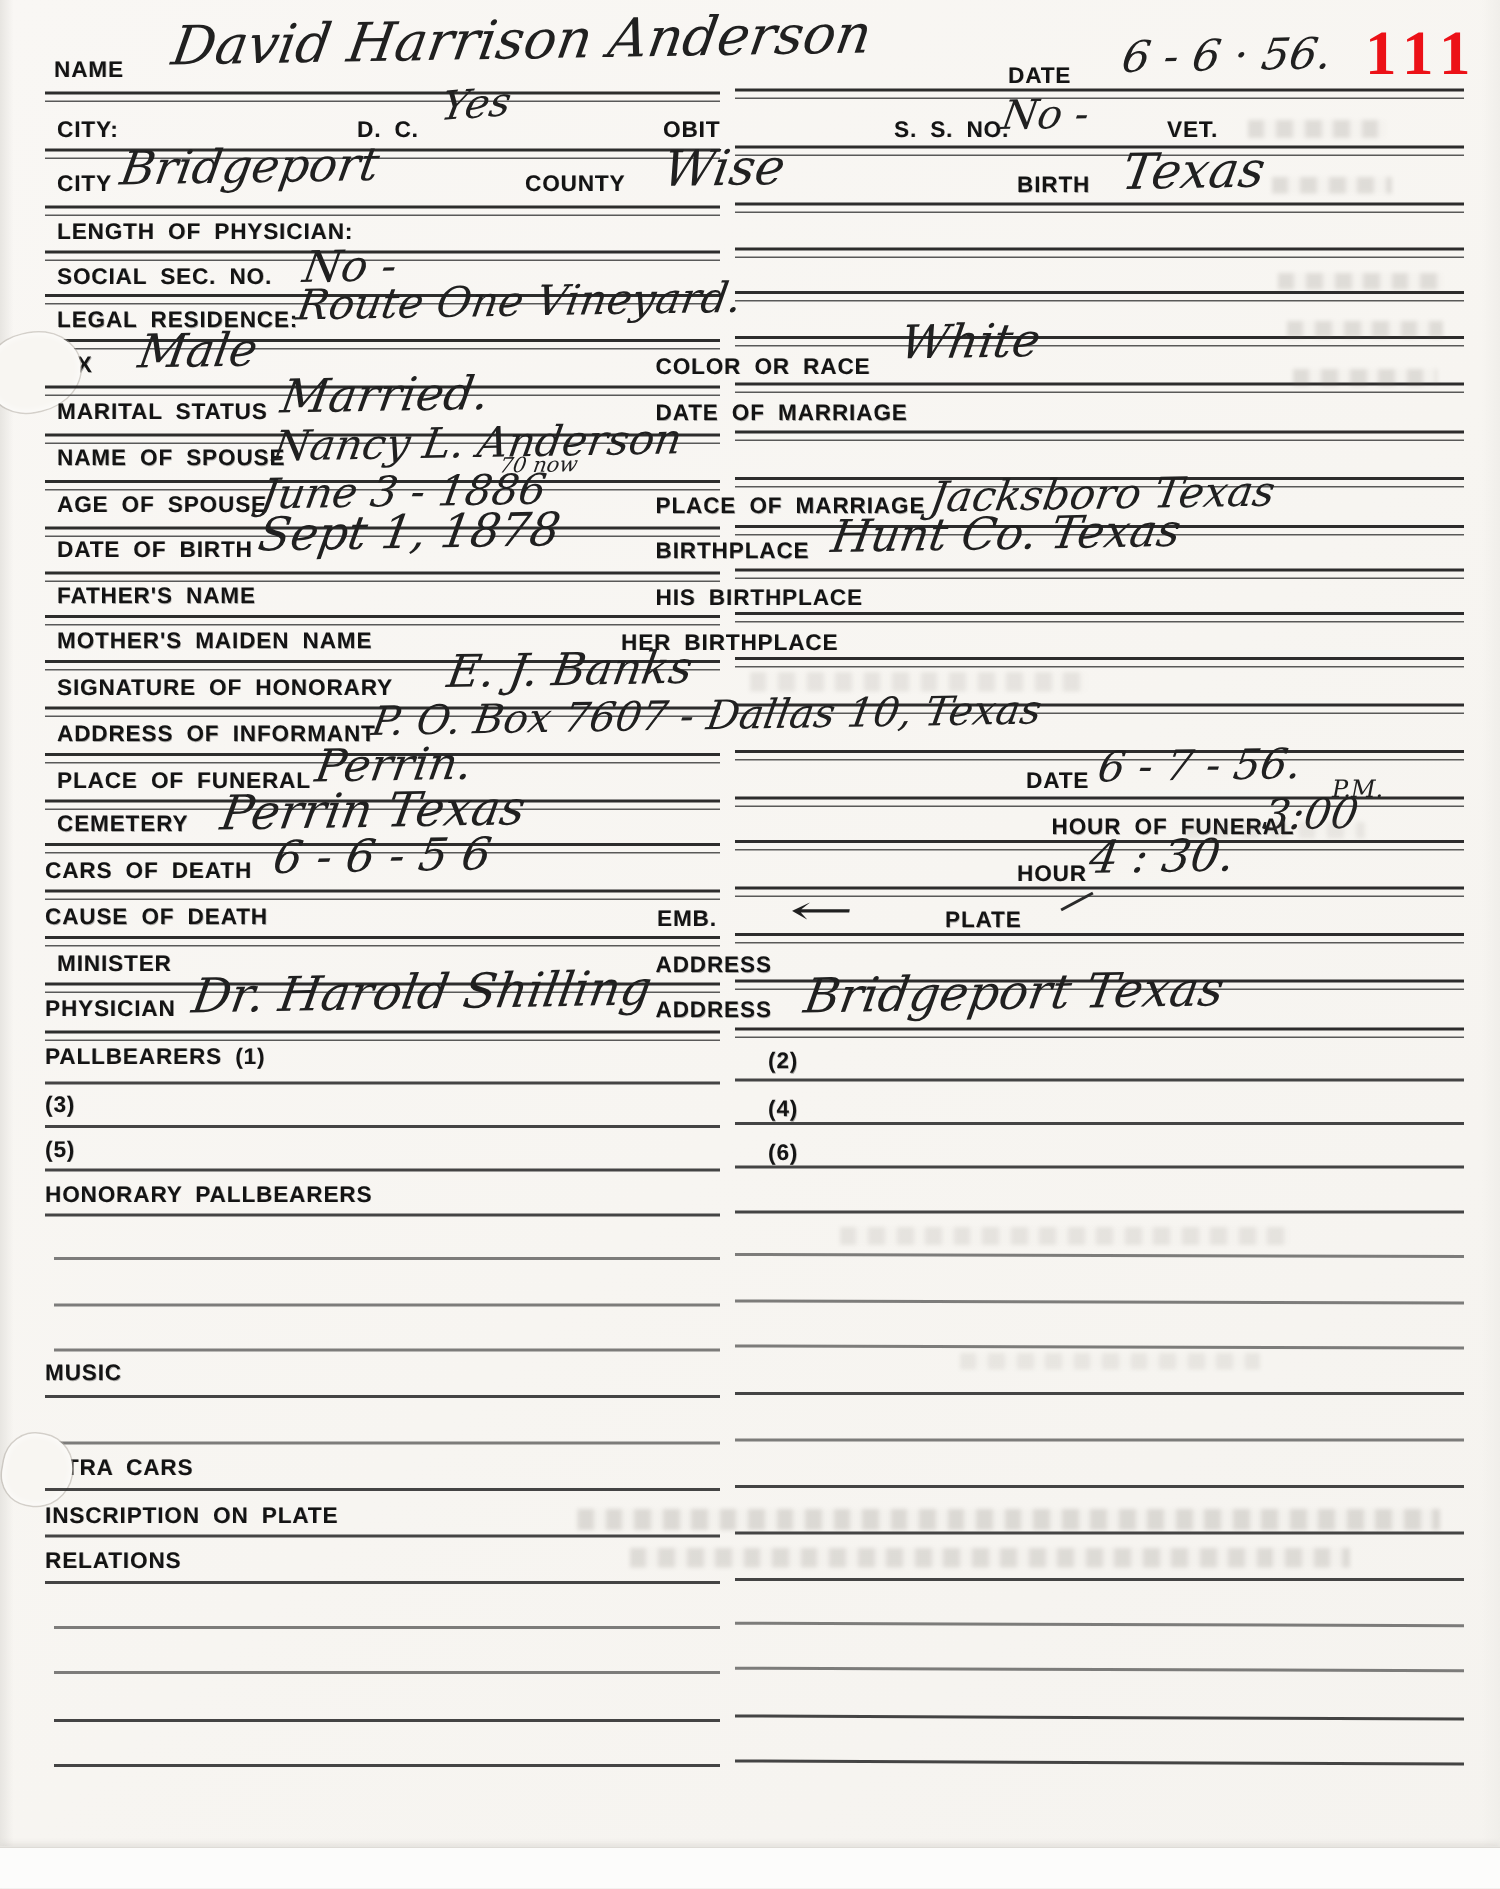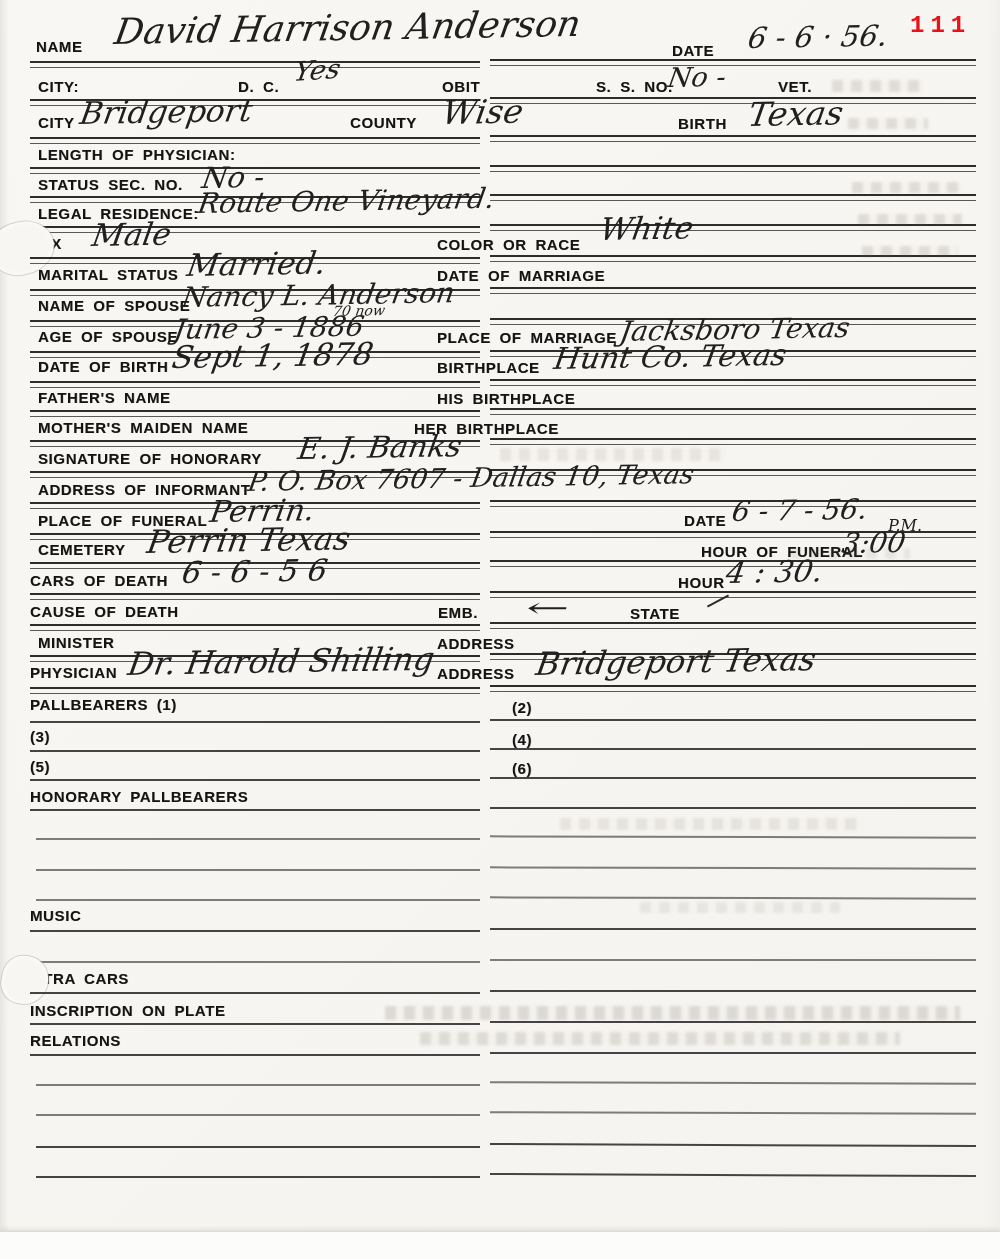--- a/index.html
+++ b/index.html
@@ -18,22 +18,22 @@
     position:absolute;font-family:"DejaVu Serif",serif;font-style:italic;
     color:#202020;white-space:nowrap;transform:skewX(-10deg) rotate(-1deg);
     transform-origin:left bottom;line-height:1;
   }
   .hw.small{font-size:14px;}
   .rule{position:absolute;}
   .dbl{height:4px;border-top:2px solid #1c1c1c;border-bottom:1px solid #4c4c4c;opacity:.92;}
   .sgl{height:0;border-top:2px solid #2b2b2b;opacity:.88;}
   .faint{opacity:.6;}
   .pagenum{
-    position:absolute;font-weight:bold;font-size:24px;letter-spacing:6px;
-    color:#ec1117;font-family:Liberation Mono, monospace;
+    position:absolute;font-weight:bold;font-size:42px;letter-spacing:6px;
+    color:#ec1117;font-family:Liberation Serif, serif;
   }
   .blob{
     position:absolute;background:#f8f6f2;border-radius:48% 52% 55% 45%;
     box-shadow:0 0 0 1px rgba(175,170,162,.5), inset 0 0 6px rgba(255,255,255,.9);
   }
   .smudge{
     position:absolute;filter:blur(1.4px);opacity:.5;
     background:repeating-linear-gradient(90deg,rgba(110,104,96,.35) 0 11px,rgba(110,104,96,.04) 11px 19px);
   }
   .tick{position:absolute;width:24px;border-top:2px solid #2a2a2a;transform:rotate(-28deg);}
@@ -79,21 +79,21 @@
   <span class="hw" style="left:440px;top:96px;font-size:33px">Wise</span>
   <span class="lbl" style="left:678px;top:115px">BIRTH</span>
   <span class="hw" style="left:746px;top:98px;font-size:33px">Texas</span>
   <div class="rule dbl" style="left:30px;top:137px;width:450px"></div>
   <div class="rule dbl" style="left:490px;top:135px;width:486px"></div>
 
   <span class="lbl" style="left:38px;top:146px">LENGTH OF PHYSICIAN:</span>
   <div class="rule dbl" style="left:30px;top:167px;width:450px"></div>
   <div class="rule dbl" style="left:490px;top:165px;width:486px"></div>
 
-  <span class="lbl" style="left:38px;top:176px">STATUS SEC. NO.</span>
+  <span class="lbl" style="left:38px;top:176px">SOCIAL SEC. NO.</span>
   <span class="hw" style="left:200px;top:164px;font-size:29px">No -</span>
   <div class="rule dbl" style="left:30px;top:196px;width:450px"></div>
   <div class="rule dbl" style="left:490px;top:194px;width:486px"></div>
 
   <span class="lbl" style="left:38px;top:205px">LEGAL RESIDENCE:</span>
   <span class="hw" style="left:196px;top:190px;font-size:28px">Route One Vineyard.</span>
   <div class="rule dbl" style="left:30px;top:226px;width:450px"></div>
   <div class="rule dbl" style="left:490px;top:224px;width:486px"></div>
 
   <span class="lbl" style="left:30px;top:235px">SEX</span>
@@ -168,21 +168,21 @@
   <span class="lbl" style="left:30px;top:572px">CARS OF DEATH</span>
   <span class="hw" style="left:180px;top:558px;font-size:30px">6 - 6 - 5 6</span>
   <span class="lbl" style="left:678px;top:574px">HOUR</span>
   <span class="hw" style="left:724px;top:558px;font-size:30px">4 : 30.</span>
   <div class="rule dbl" style="left:30px;top:593px;width:450px"></div>
   <div class="rule dbl" style="left:490px;top:591px;width:486px"></div>
 
   <span class="lbl" style="left:30px;top:603px">CAUSE OF DEATH</span>
   <span class="lbl" style="left:438px;top:604px">EMB.</span>
   <span class="hw" style="left:524px;top:594px;font-size:27px;transform:scaleX(1.9) skewX(-5deg)">←</span>
-  <span class="lbl" style="left:630px;top:605px">STATE</span>
+  <span class="lbl" style="left:630px;top:605px">PLATE</span>
   <div class="tick" style="left:706px;top:600px"></div>
   <div class="rule dbl" style="left:30px;top:624px;width:450px"></div>
   <div class="rule dbl" style="left:490px;top:622px;width:486px"></div>
 
   <span class="lbl" style="left:38px;top:634px">MINISTER</span>
   <span class="lbl" style="left:437px;top:635px">ADDRESS</span>
   <div class="rule dbl" style="left:30px;top:655px;width:450px"></div>
   <div class="rule dbl" style="left:490px;top:653px;width:486px"></div>
 
   <span class="lbl" style="left:30px;top:664px">PHYSICIAN</span>

